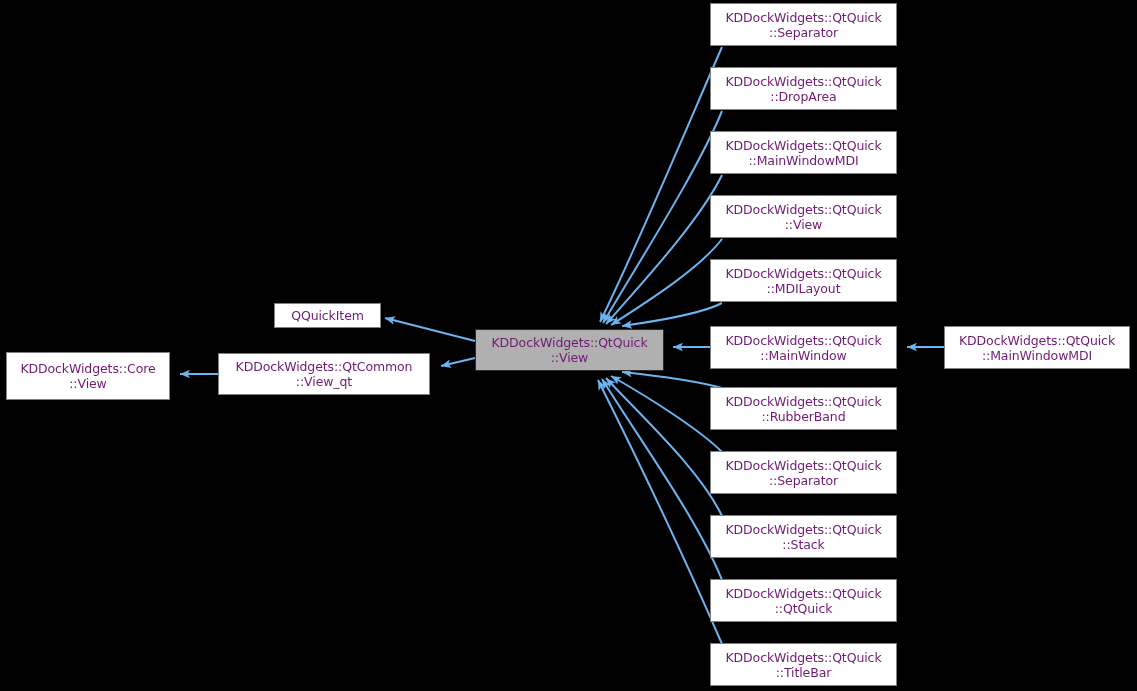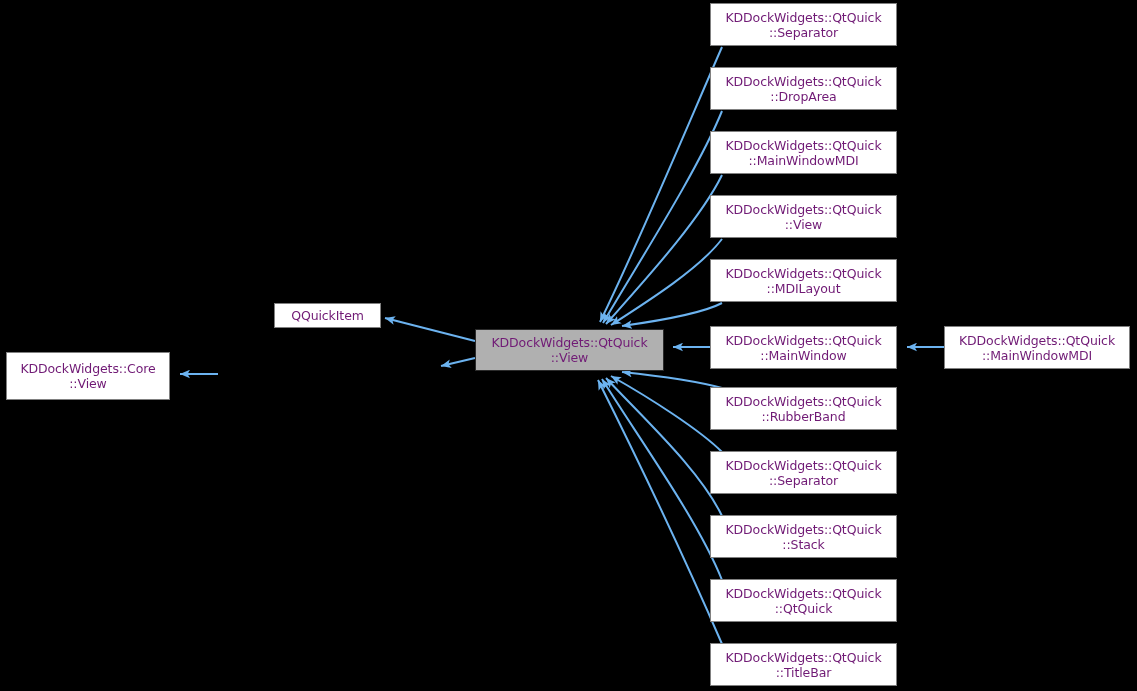--- a/index.html
+++ b/index.html
@@ -83,20 +83,24 @@
       <path d="M 722 580 C 698 520 640 440 602 379"></path>
       <path d="M 722 644 C 690 570 638 460 598 380"></path>
     </g>
   </svg>
 
   <div class="node" style="left:6px; top:352px; width:164px; height:48px;">
     <span class="ln">KDDockWidgets::Core</span>
     <span class="ln">::View</span>
   </div>
 
+  <div class="node" style="left:218px; top:353px; width:212px; height:42px;">
+    <span class="ln">KDDockWidgets::QtCommon</span>
+    <span class="ln">::View_qt</span>
+  </div>
 
   <div class="node" style="left:274px; top:303px; width:107px; height:25px;">
     <span class="ln">QQuickItem</span>
   </div>
 
   <div class="node current" style="left:475px; top:329px; width:189px; height:42px;">
     <span class="ln">KDDockWidgets::QtQuick</span>
     <span class="ln">::View</span>
   </div>
 

